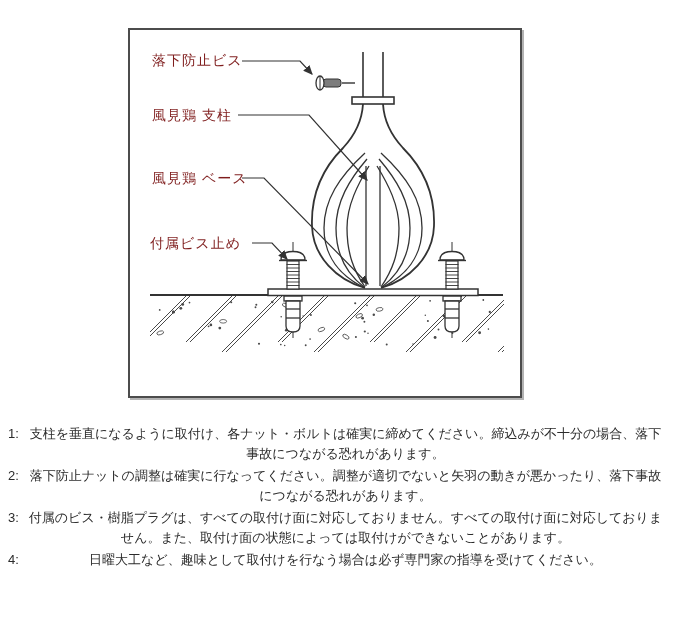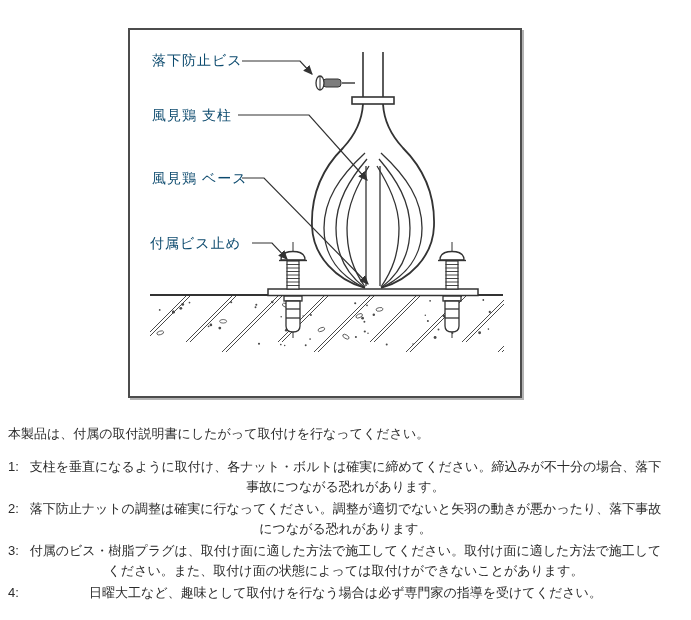--- a/index.html
+++ b/index.html
@@ -9,21 +9,21 @@
     color:#2b2b2b;overflow:hidden;
   }
   .diagram-box{
     position:absolute;left:128px;top:28px;width:390px;height:366px;
     border:2px solid #4c4c4c;background:#ffffff;
     box-shadow:2px 2px 0 #b3b3b3;
   }
   .diagram-box svg{position:absolute;left:0;top:0;}
   .dlabel{
     position:absolute;font-size:14px;letter-spacing:1px;
-    color:#0c4a6e;white-space:nowrap;line-height:17px;
+    color:#7f1d1d;white-space:nowrap;line-height:17px;
   }
   .lbl-1{left:22px;top:22px;}
   .lbl-2{left:22px;top:77px;}
   .lbl-3{left:22px;top:140px;}
   .lbl-4{left:20px;top:205px;}
   .caption{
     position:absolute;left:163px;top:327px;font-size:16px;
     letter-spacing:0.5px;color:#2b2b2b;white-space:nowrap;
   }
   .instructions{
@@ -214,31 +214,30 @@
     </g>
   </svg>
 
   <div class="dlabel lbl-1">落下防止ビス</div>
   <div class="dlabel lbl-2">風見鶏 支柱</div>
   <div class="dlabel lbl-3">風見鶏 ベース</div>
   <div class="dlabel lbl-4">付属ビス止め</div>
 </div>
 
 <div class="instructions">
-  <p class="intro">本製品は、付属の取付説明書にしたがって取付けを行なってください。</p>
 
   <div class="item">
     <span class="num">1:</span>
     <span class="txt">支柱を垂直になるように取付け、各ナット・ボルトは確実に締めてください。締込みが不十分の場合、落下事故につながる恐れがあります。</span>
   </div>
   <div class="item">
     <span class="num">2:</span>
     <span class="txt">落下防止ナットの調整は確実に行なってください。調整が適切でないと矢羽の動きが悪かったり、落下事故につながる恐れがあります。</span>
   </div>
   <div class="item">
     <span class="num">3:</span>
-    <span class="txt">付属のビス・樹脂プラグは、取付け面に適した方法で施工してください。取付け面に適した方法で施工してください。また、取付け面の状態によっては取付けができないことがあります。</span>
+    <span class="txt">付属のビス・樹脂プラグは、すべての取付け面に対応しておりません。すべての取付け面に対応しておりません。また、取付け面の状態によっては取付けができないことがあります。</span>
   </div>
   <div class="item">
     <span class="num">4:</span>
     <span class="txt">日曜大工など、趣味として取付けを行なう場合は必ず専門家の指導を受けてください。</span>
   </div>
 </div>
 
 </body></html>

